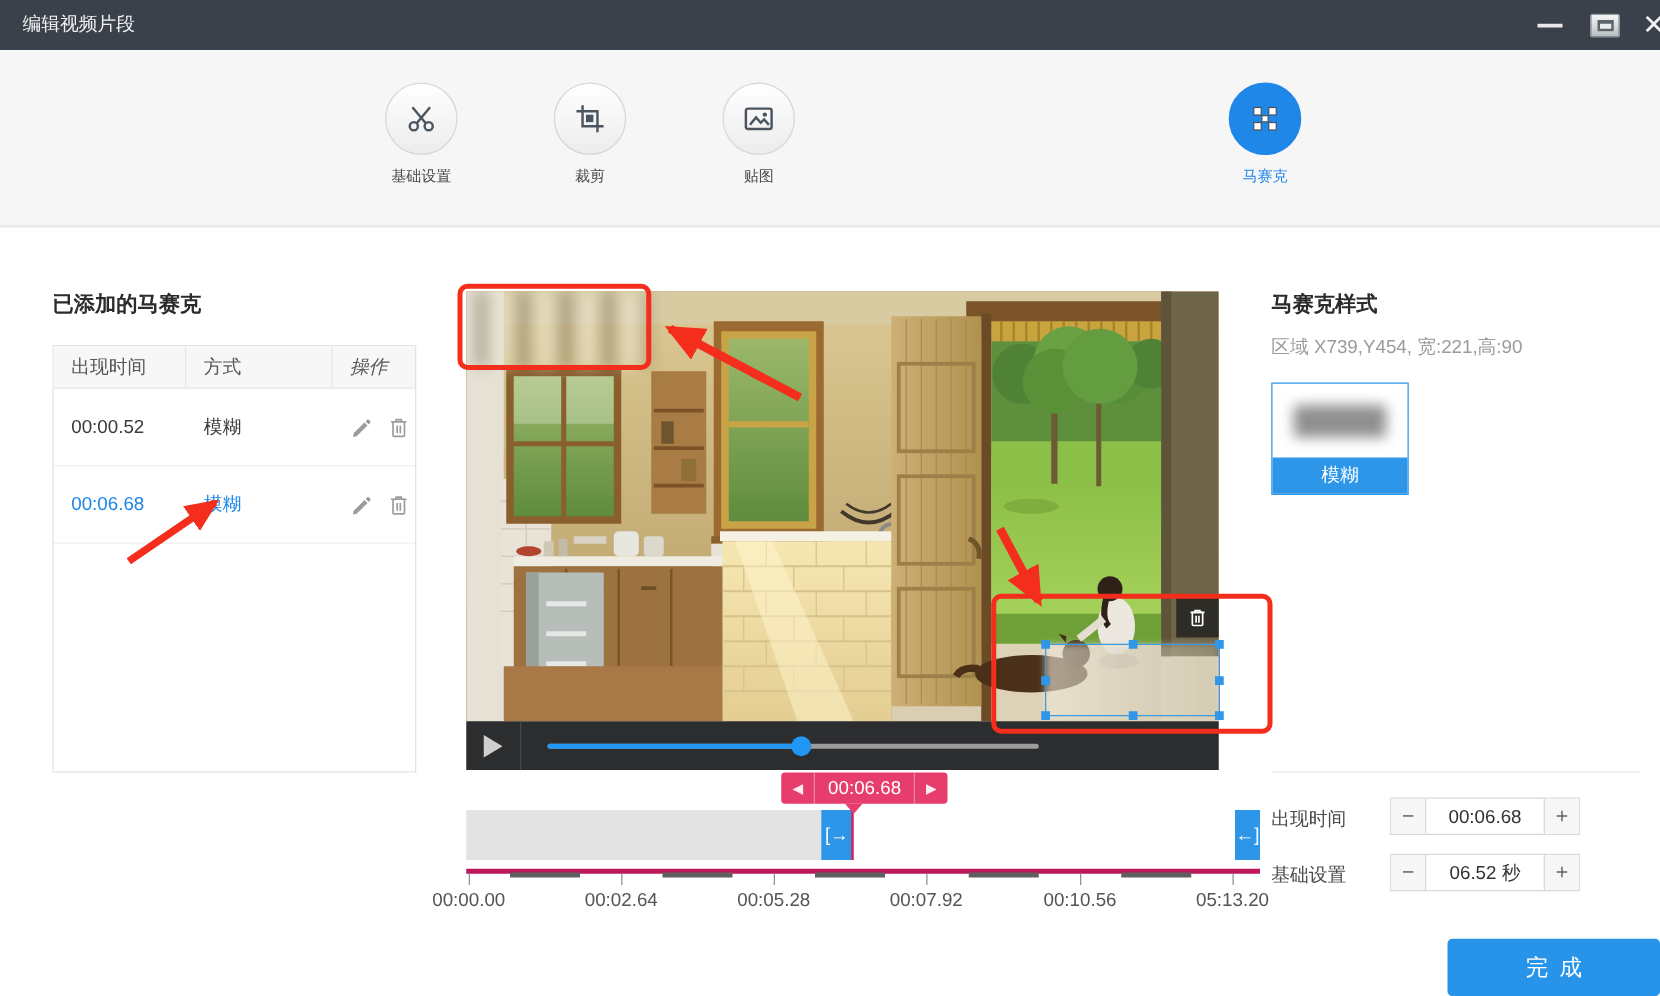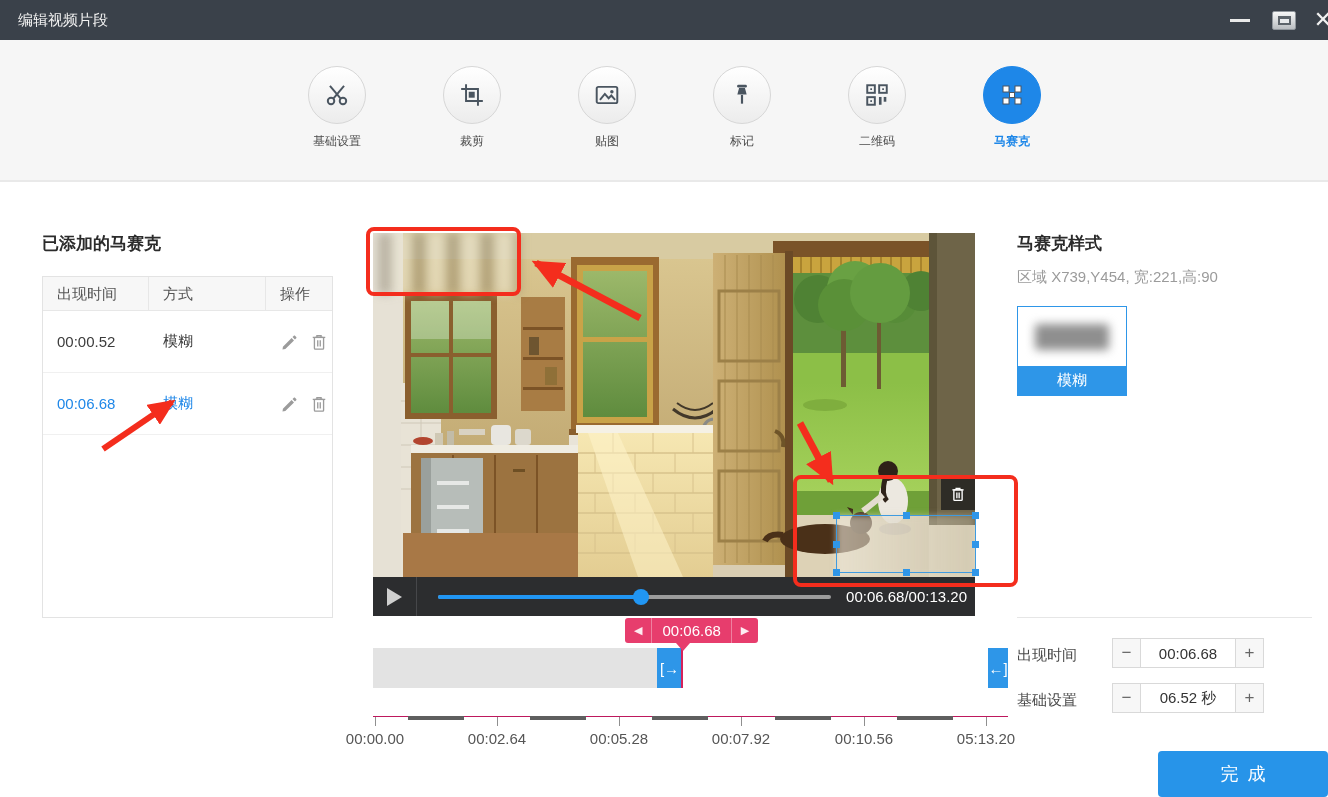--- a/index.html
+++ b/index.html
@@ -17,29 +17,29 @@
   .max-glyph i { display:block; width:13px; height:9px; border:2px solid #5d646b; border-top-width:3px; background:#e8eaec; }
   .btn-close { left:1308px; width:30px; color:#f2f2f2; font-size:22px; }
 
   
   .header { position:absolute; left:0; top:40px; width:1328px; height:142px; background:#f6f6f6; border-bottom:2px solid #e9e9e9; }
   .tool-item { position:absolute; top:26px; width:90px; display:flex; flex-direction:column; align-items:center; gap:9px; cursor:pointer; }
   .tool-circle { width:58px; height:58px; border-radius:50%; background:linear-gradient(#ffffff,#ececec); border:1px solid #d7d7d7; display:flex; align-items:center; justify-content:center; color:#4a5560; }
   .tool-circle svg { stroke:#4a5560; }
   .tool-item.active .tool-circle { background:#1e87e8; border-color:#1e87e8; }
   .tool-label { font-size:12px; color:#4b4b4b; }
-  .tool-item.active .tool-label { color:#1e87e8;font-weight:bold; }
+  .tool-item.active .tool-label { color:#1e87e8; }
 
   
   .left-heading { position:absolute; left:42px; top:232px; font-size:17px; font-weight:bold; color:#2b2b2b; }
   .mosaic-table { position:absolute; left:42px; top:276px; width:291px; height:342px; border:1px solid #e3e3e3; background:#fff; }
   .mt-header { display:flex; height:34px; background:#f7f7f7; border-bottom:1px solid #e7e7e7; }
   .mt-header .c { line-height:33px; font-size:15px; color:#555; padding-left:14px; border-right:1px solid #e7e7e7; }
   .mt-header .c:last-child { border-right:none; }
-  .c1 { width:106px; } .c2 { width:117px; } .c3 { width:66px; }
+  .c1 { width:106px; } .c2 { width:117px; } .c3 { width:66px;font-style:italic; }
   .mt-row { display:flex; height:62px; align-items:center; border-bottom:1px solid #f0f0f0; }
   .mt-row .c { font-size:15px; color:#3c3c3c; padding-left:14px; }
   .mt-row.active .c.time, .mt-row.active .c.method { color:#1e87e8; }
   .op-cell { display:flex; gap:9px; align-items:center; padding-left:14px; }
   .op-cell svg { cursor:pointer; }
 
   
   .video { position:absolute; left:373px; top:233px; width:602px; height:344px; overflow:hidden; background:#b59a63; }
   .video svg.scene { position:absolute; left:0; top:0; width:602px; height:344px; }
   .haze1 { position:absolute; left:5px; top:0; width:143px; height:61px;
@@ -70,21 +70,21 @@
   .marker .mtime { color:#fff; font-size:15px; padding:0 10px; border-left:1px solid rgba(255,255,255,.35); border-right:1px solid rgba(255,255,255,.35); line-height:25px; }
   .marker-ptr { position:absolute; left:676px; top:643px; width:0; height:0; border-left:7px solid transparent; border-right:7px solid transparent; border-top:8px solid #e73d6d; z-index:40; }
   .cursor-line { position:absolute; left:681px; top:645px; width:2px; height:43px; background:#d6225a; z-index:12; }
   .tl-gray { position:absolute; left:373px; top:648px; width:284px; height:40px; background:#e3e3e3; }
   .tl-handle { position:absolute; top:648px; height:40px; background:#2e96e8; color:#fff; display:flex; align-items:center; justify-content:center; font-size:15px; cursor:ew-resize; z-index:10; }
   .tl-hl { left:657px; width:25px; }
   .tl-hr { left:988px; width:20px; }
   .tl-green { position:absolute; left:682px; top:648px; width:306px; height:40px; background:#3fca77; color:#fff; font-size:16px; display:flex; align-items:center; justify-content:center; cursor:pointer; }
 
   
-  .ruler { position:absolute; left:373px; top:716px; width:635px; height:38px; border-top:1px solid #be185d; }
+  .ruler { position:absolute; left:373px; top:695px; width:635px; height:38px; border-top:4px solid #be185d; }
   .tick { position:absolute; top:0; width:1px; height:9px; background:#8f8f8f; }
   .minor { position:absolute; top:-1px; height:4px; width:56px; background:#5f5f5f; }
   .tick-label { position:absolute; top:13px; width:90px; text-align:center; font-size:15px; color:#555; }
 
   
   .right-heading { position:absolute; left:1017px; top:232px; font-size:17px; font-weight:bold; color:#2b2b2b; }
   .region-info { position:absolute; left:1017px; top:268px; font-size:15px; color:#9b9b9b; }
   .style-card { position:absolute; left:1017px; top:306px; width:110px; height:90px; border:1px solid #2e96e8; background:#fff; cursor:pointer; }
   .style-preview { position:relative; height:59px; display:flex; align-items:center; justify-content:center; }
   .smudge { width:74px; height:26px; background:#8f8f8f; filter:blur(5px); border-radius:3px; }
@@ -140,45 +140,20 @@
     </div>
     <div class="tool-item" style="left:427px">
       <span class="tool-circle">
         <svg width="26" height="26" viewBox="0 0 24 24" fill="none" stroke-width="1.8">
           <path d="M6.5 2 v15.5 H22"></path>
             <path d="M2 6.5 h15.5 V22"></path>
           <rect x="9" y="9" width="5.5" height="5.5" fill="#4a5560" stroke="none"></rect>
         </svg>
       </span>
       <span class="tool-label">裁剪</span>
-    </div>
-    <div class="tool-item" style="left:697px">
-      <span class="tool-circle">
-        <svg width="26" height="26" viewBox="0 0 24 24" fill="none" stroke-width="2">
-          <rect x="7.5" y="2.5" width="9" height="2.6" rx="1.2" fill="#4a5560" stroke="none"></rect>
-          <path d="M9.3 5.5 h5.4 l1.6 6 H7.7 z" fill="#4a5560" stroke="none"></path>
-          <line x1="12" y1="12" x2="12" y2="20"></line>
-        </svg>
-      </span>
-      <span class="tool-label">标记</span>
-    </div>
-    <div class="tool-item" style="left:832px">
-      <span class="tool-circle">
-        <svg width="26" height="26" viewBox="0 0 24 24" fill="none" stroke-width="1.8">
-          <rect x="3" y="3" width="7" height="7"></rect>
-            <rect x="14" y="3" width="7" height="7"></rect>
-            <rect x="3" y="14" width="7" height="7"></rect>
-          <rect x="5.8" y="5.8" width="1.6" height="1.6" fill="#4a5560" stroke="none"></rect>
-          <rect x="16.8" y="5.8" width="1.6" height="1.6" fill="#4a5560" stroke="none"></rect>
-          <rect x="5.8" y="16.8" width="1.6" height="1.6" fill="#4a5560" stroke="none"></rect>
-          <rect x="13.8" y="13.8" width="2.4" height="7.2" fill="#4a5560" stroke="none"></rect>
-          <rect x="18.2" y="13.8" width="2.4" height="4.4" fill="#4a5560" stroke="none"></rect>
-        </svg>
-      </span>
-      <span class="tool-label">二维码</span>
     </div>
     <div class="tool-item active" style="left:967px">
       <span class="tool-circle">
         <svg width="24" height="24" viewBox="0 0 24 24">
           <rect x="3" y="3" width="6" height="6" fill="#fff"></rect>
             <rect x="15" y="3" width="6" height="6" fill="#fff"></rect>
           <rect x="9.5" y="9.5" width="5" height="5" fill="#fff"></rect>
           <rect x="3" y="15" width="6" height="6" fill="#fff"></rect>
             <rect x="15" y="15" width="6" height="6" fill="#fff"></rect>
         </svg>
@@ -378,21 +353,20 @@
   </div>
 
   <div class="controls">
     <div class="play-btn">
         <span class="play-tri"></span>
       </div>
     <div class="track">
       <div class="track-fill"></div>
       <div class="thumb"></div>
     </div>
-    <div class="time-display">00:06.68/00:13.20</div>
   </div>
 
   <div class="cursor-line"></div>
   <div class="marker">
     <span class="arr">◀</span>
     <span class="mtime">00:06.68</span>
     <span class="arr">▶</span>
   </div>
   <div class="marker-ptr"></div>
 

